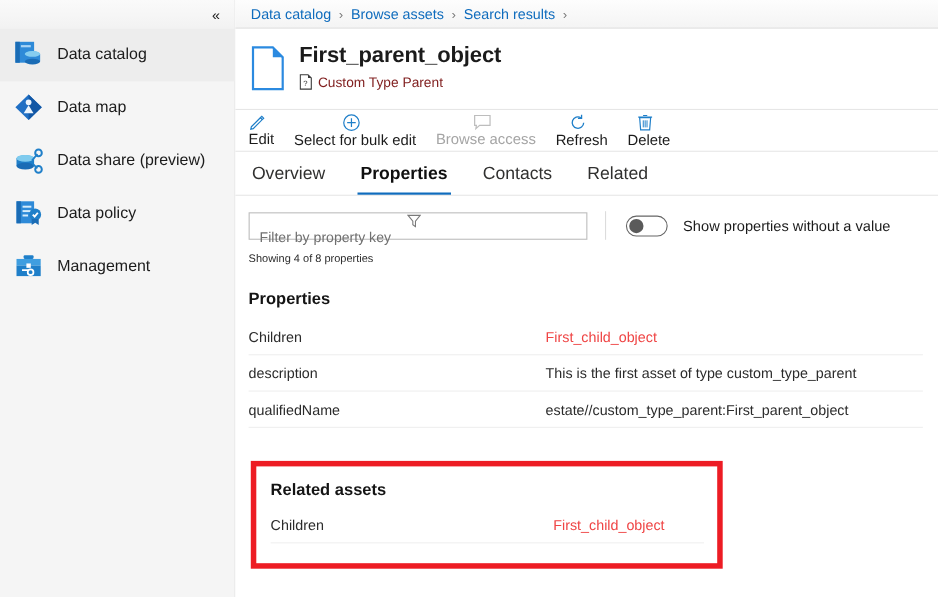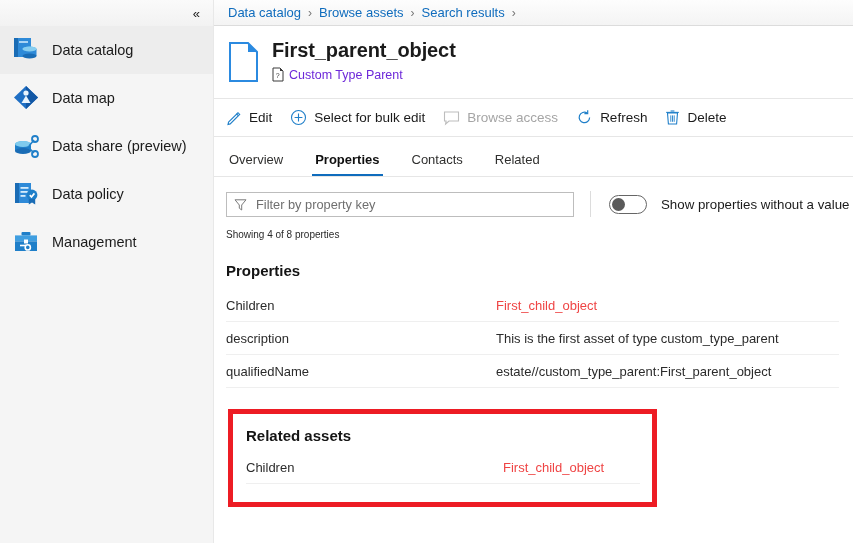--- a/index.html
+++ b/index.html
@@ -88,51 +88,52 @@
     font-size: 20px;
     font-weight: bold;
     color: #1b1b1b;
     line-height: 1.15;
     letter-spacing: -0.1px;
   }
   #asset-subtitle {
     display: flex; align-items: center;
     margin-top: 5px;
     font-size: 12.5px;
-    color: #6d28d9;
+    color: #7f1d1d;
   }
   #asset-subtitle .sub-icon { margin-right: 5px; display: flex; }
 
   
   #toolbar {
     display: flex; align-items: center;
     height: 38px;
     padding-left: 12px;
     border-bottom: 1px solid #e6e6e6;
   }
   .tb-item {
     display: flex; align-items: center;
     margin-right: 18px;
     font-size: 13.5px;
     color: #1b1b1b;
     cursor: pointer;
     white-space: nowrap;
+    flex-direction: column;
   }
   .tb-item.disabled { color: #a5a5a5; cursor: default; }
   .tb-ico { display: flex; align-items: center; margin-right: 7px; }
 
   
   #tabs {
     display: flex; align-items: flex-end;
     height: 40px;
     padding-left: 12px;
     border-bottom: 1px solid #e6e6e6;
   }
   .tab {
-    font-size: 13px;
+    font-size: 16px;
     color: #30302f;
     padding: 0 3px 9px 3px;
     margin-right: 26px;
     cursor: pointer;
     position: relative;
     white-space: nowrap;
   }
   .tab.active { font-weight: bold; color: #0f0f0f; }
   .tab.active::after {
     content: "";
@@ -141,25 +142,26 @@
     height: 2px;
     background: #0f6cbd;
   }
 
   
   #filter-row {
     display: flex; align-items: center;
     padding: 14px 0 0 12px;
   }
   #filter-input-wrap {
-    width: 348px; height: 25px;
+    width: 308px; height: 25px;
     border: 1px solid #bdbdbd;
     background: #fff;
     display: flex; align-items: center;
     padding: 0 7px;
+    flex-direction: column;
   }
   #filter-input-wrap .funnel { margin-right: 7px; display: flex; }
   #filter-input {
     border: 0; outline: 0; width: 100%;
     font-family: "Liberation Sans", sans-serif;
     font-size: 12.8px;
     color: #3a3a3a;
     background: transparent;
   }
   #filter-input::placeholder { color: #6f6f6f; }
@@ -217,21 +219,21 @@
     color: #2b2b2b;
     white-space: nowrap;
   }
   .prop-val { color: #2b2b2b; }
   .prop-val.link { color: #ef4444; cursor: pointer; }
 
   
   #related-wrap {
     position: absolute;
     left: 14px;
-    top: 409px;
+    top: 419px;
     width: 429px;
     height: 98px;
     border: 5px solid #ed1c24;
     background: #ffffff;
   }
   #related-inner { padding-left: 13px; padding-right: 12px; }
   #related-inner .section-title { padding-top: 13px; padding-bottom: 8px; padding-left: 0; }
   #related-inner .prop-key { flex: 0 0 257px; }
   #related-inner .prop-row { min-height: 32px; }
 </style>

